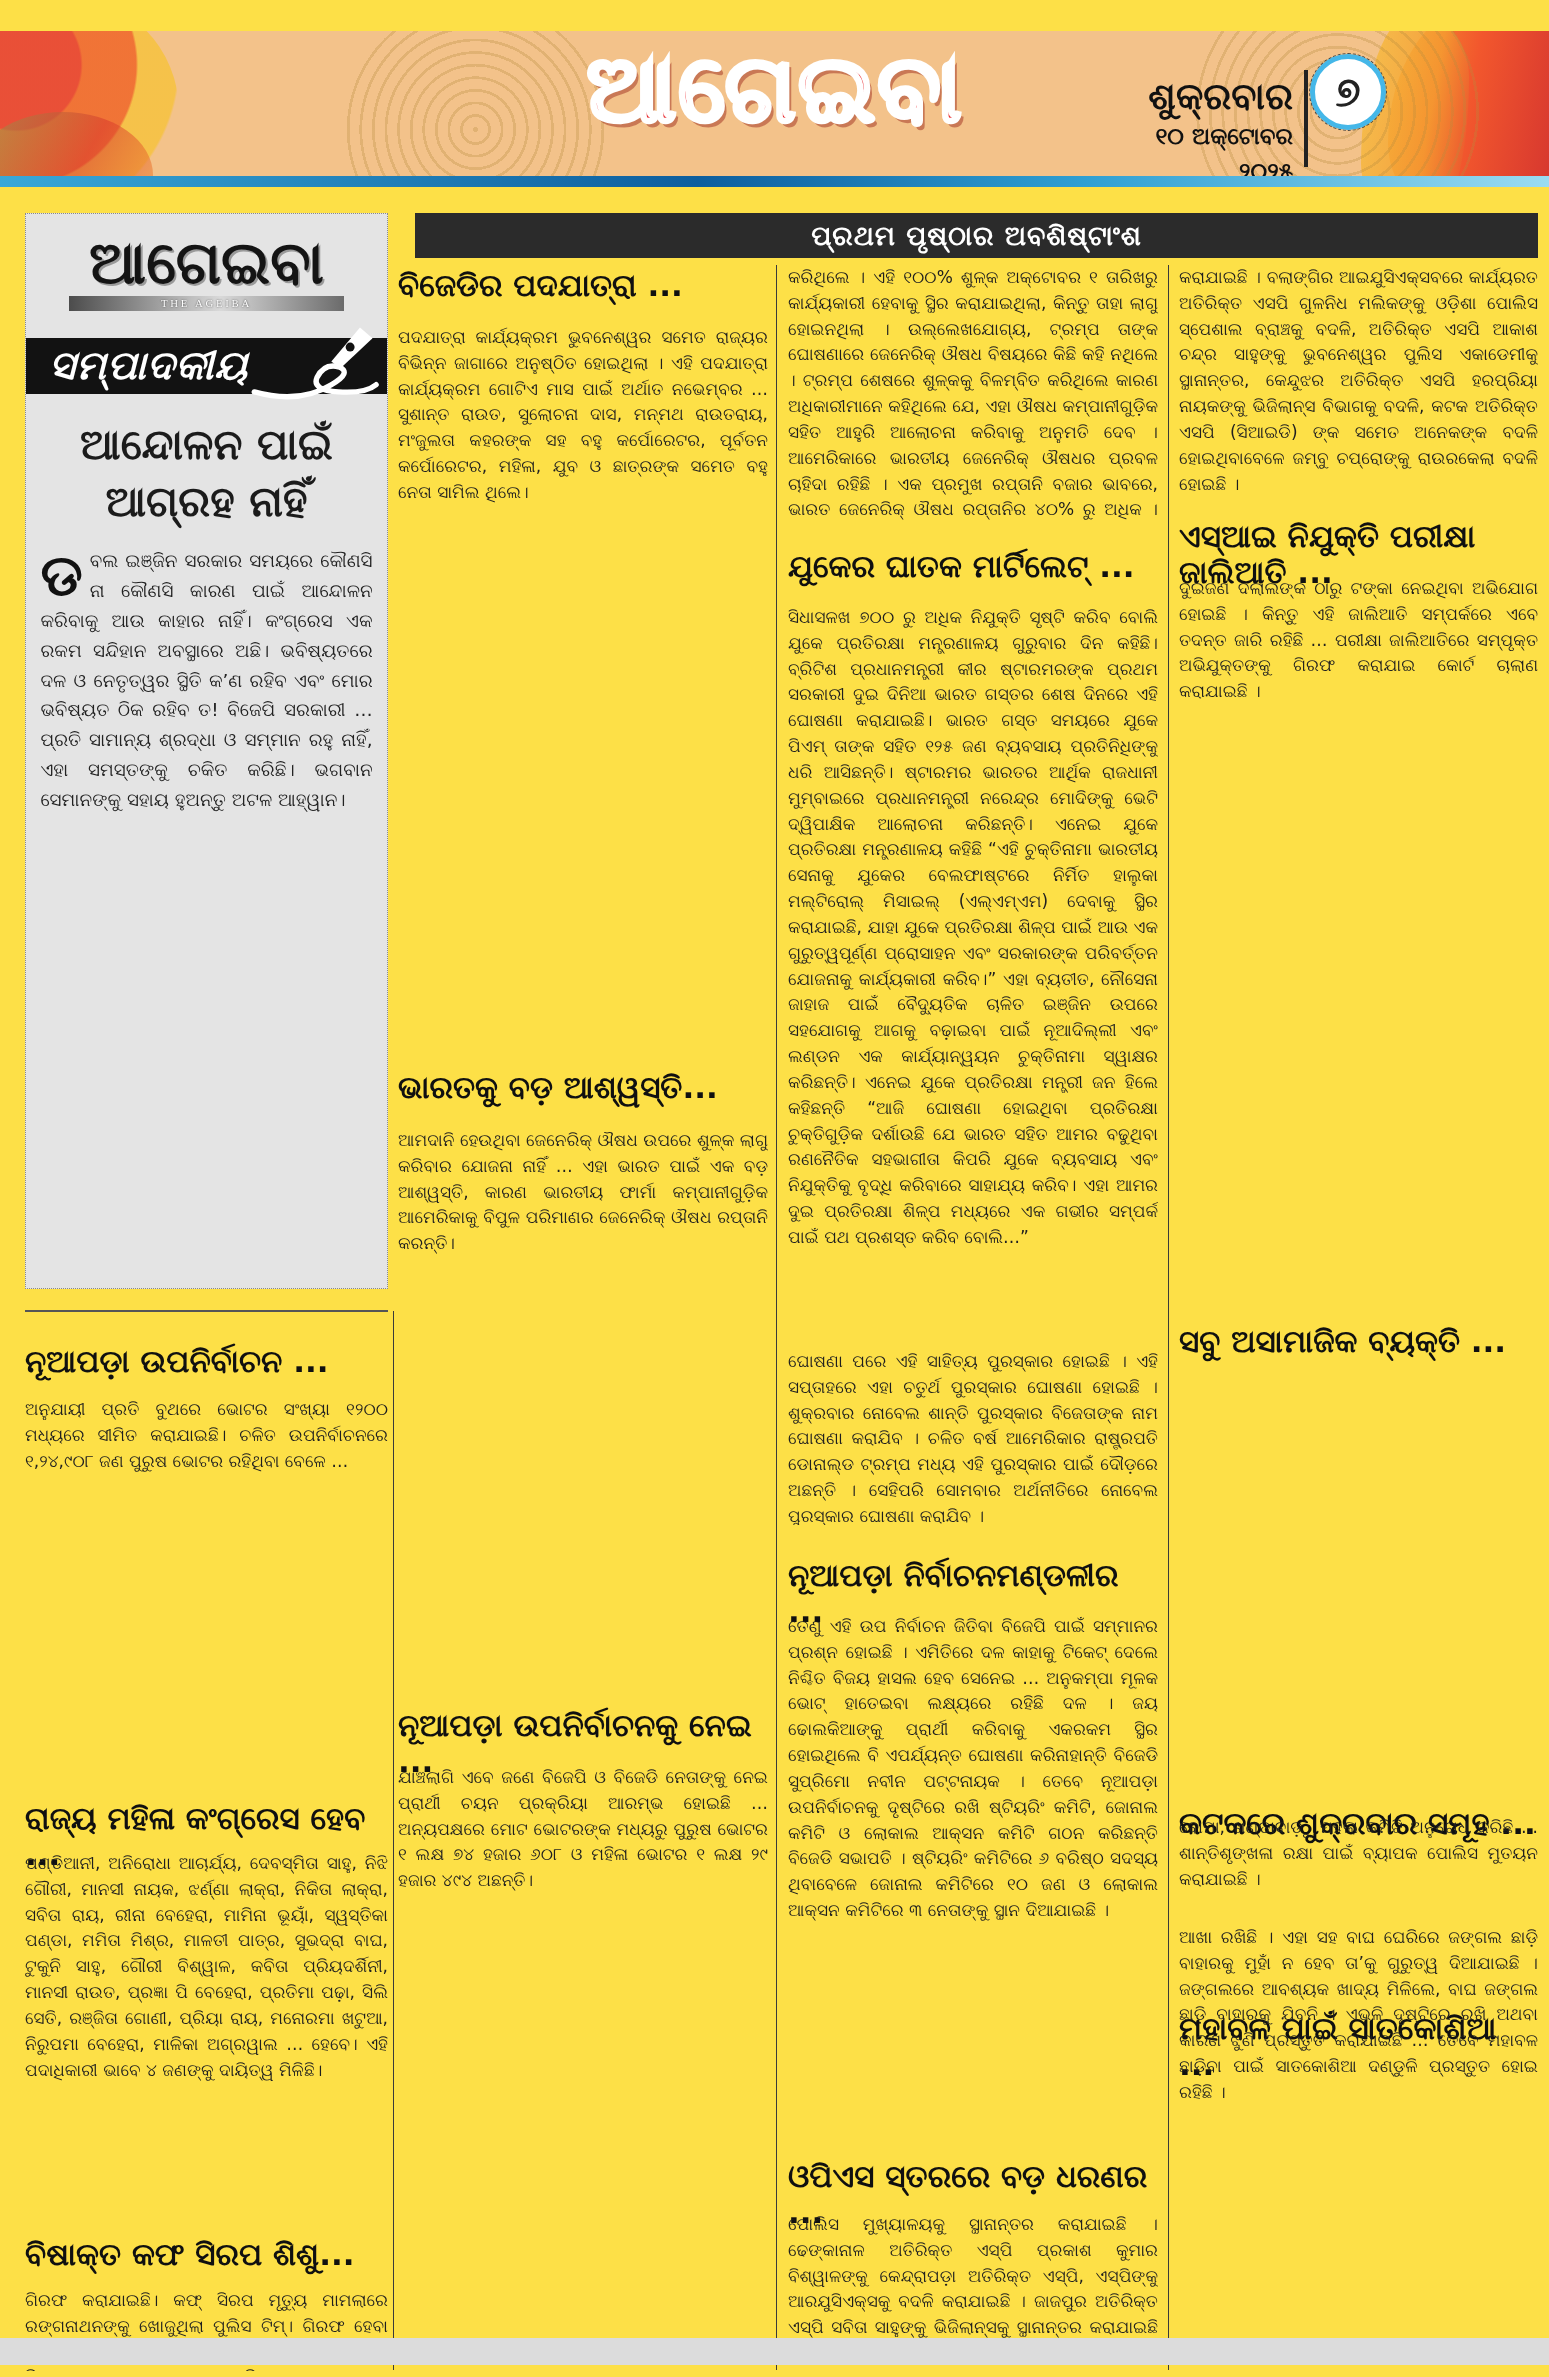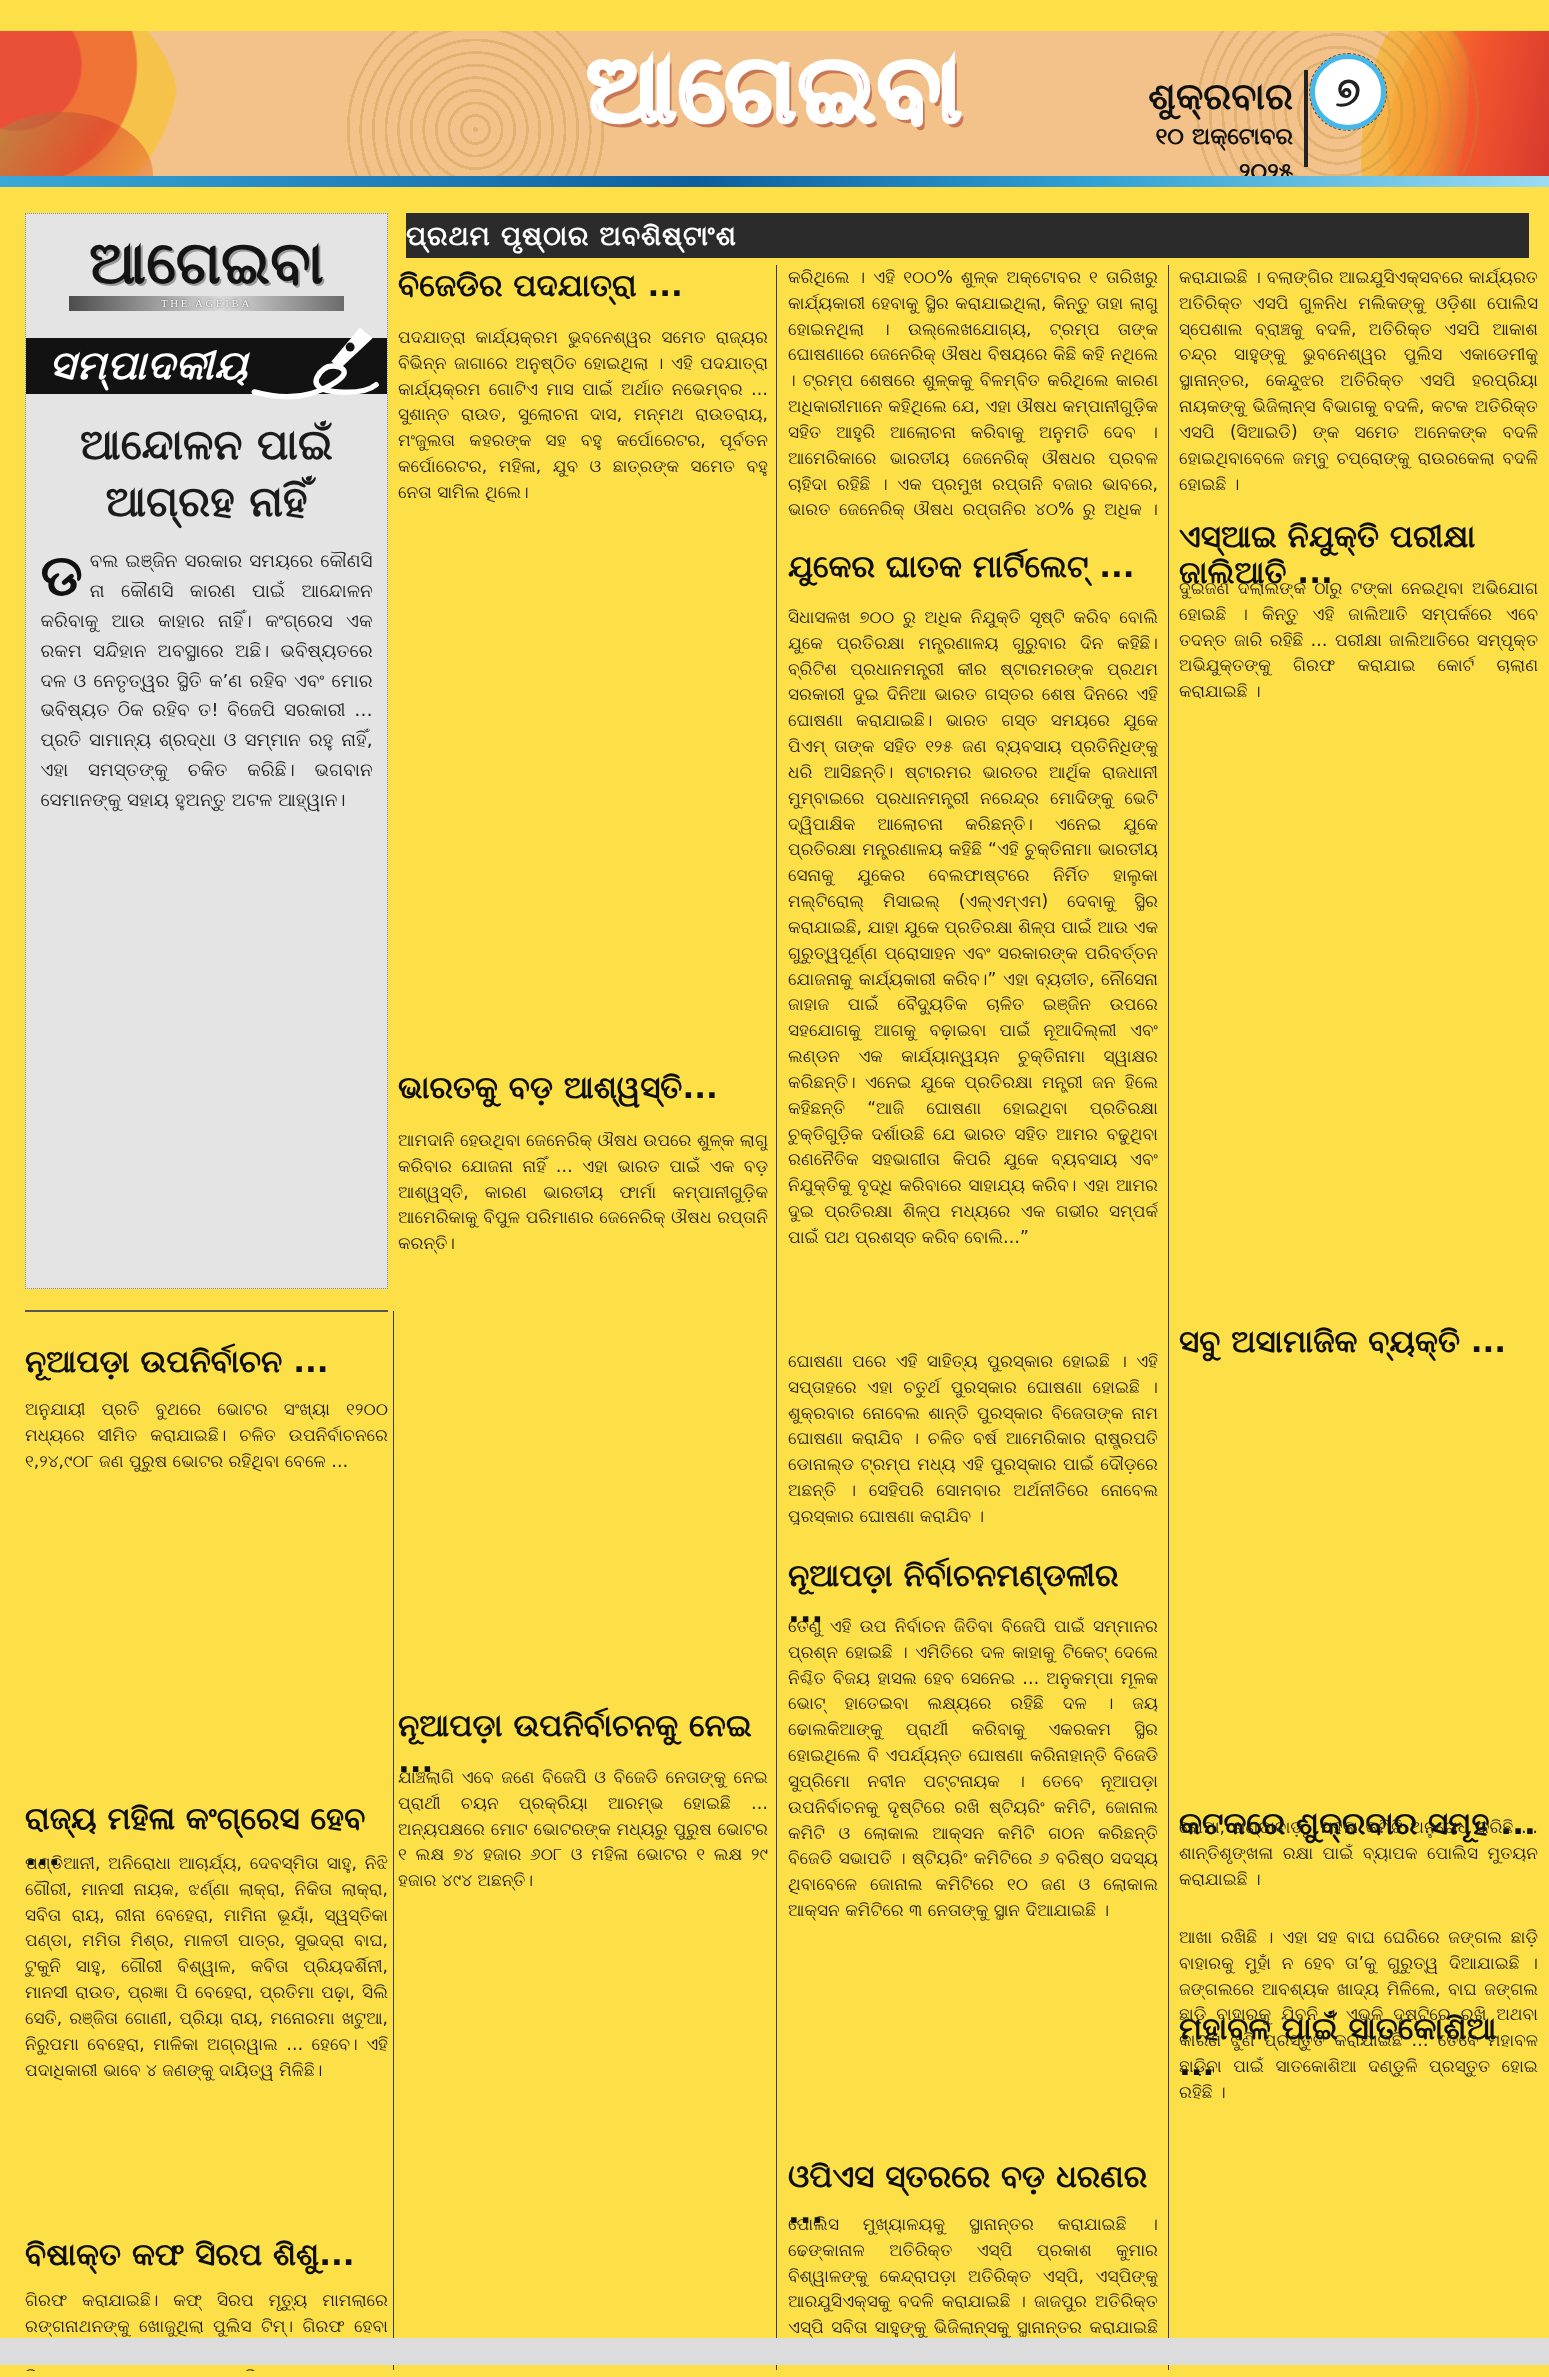--- a/index.html
+++ b/index.html
@@ -29,22 +29,22 @@
   #dateblock{position:absolute;left:1104px;top:75px;width:189px;text-align:right;color:#111;}
   #day-label{font-size:37px;font-weight:bold;line-height:1.2;}
   #date-label{font-size:23px;font-weight:bold;line-height:1.5;}
   #header-vline{position:absolute;left:1304px;top:70px;width:3.6px;height:97px;background:#222;}
   #page-circle{position:absolute;left:1310px;top:54px;width:66px;height:66px;border-radius:50%;
                background:#ffffff;border:5.4px solid #45b7e8;outline:1.8px dashed #444;
                display:flex;align-items:center;justify-content:center;}
   #page-number{font-size:41px;font-weight:bold;color:#222;}
 
   
-  #continuation-banner{position:absolute;left:406px;top:213px;width:1123px;height:45px;background:#2b2b2b;
-                       display:flex;align-items:center;}
+  #continuation-banner{position:absolute;left:415px;top:213px;width:1123px;height:45px;background:#2b2b2b;
+                       display:flex;align-items:center;justify-content:center;}
   #continuation-banner span{color:#ffffff;font-size:27px;font-weight:bold;letter-spacing:0.9px;}
 
   
   #editorial-box{position:absolute;left:25px;top:213px;width:363px;height:1076px;background:#e4e4e4;
                  border:1.8px dotted #8a8a8a;box-sizing:border-box;overflow:hidden;}
   #editorial-logo{margin-top:18px;text-align:center;font-size:59px;line-height:1.05;font-weight:bold;color:#141414;
                   text-shadow:1.8px 1.8px 0 #9a9a9a;}
   #editorial-logo-bar{margin:1.8px 43px 0 43px;height:15.3px;
                       background:linear-gradient(90deg,#4c4c4c,#d9d9d9 55%,#6b6b6b);
                       display:flex;align-items:center;justify-content:center;}

